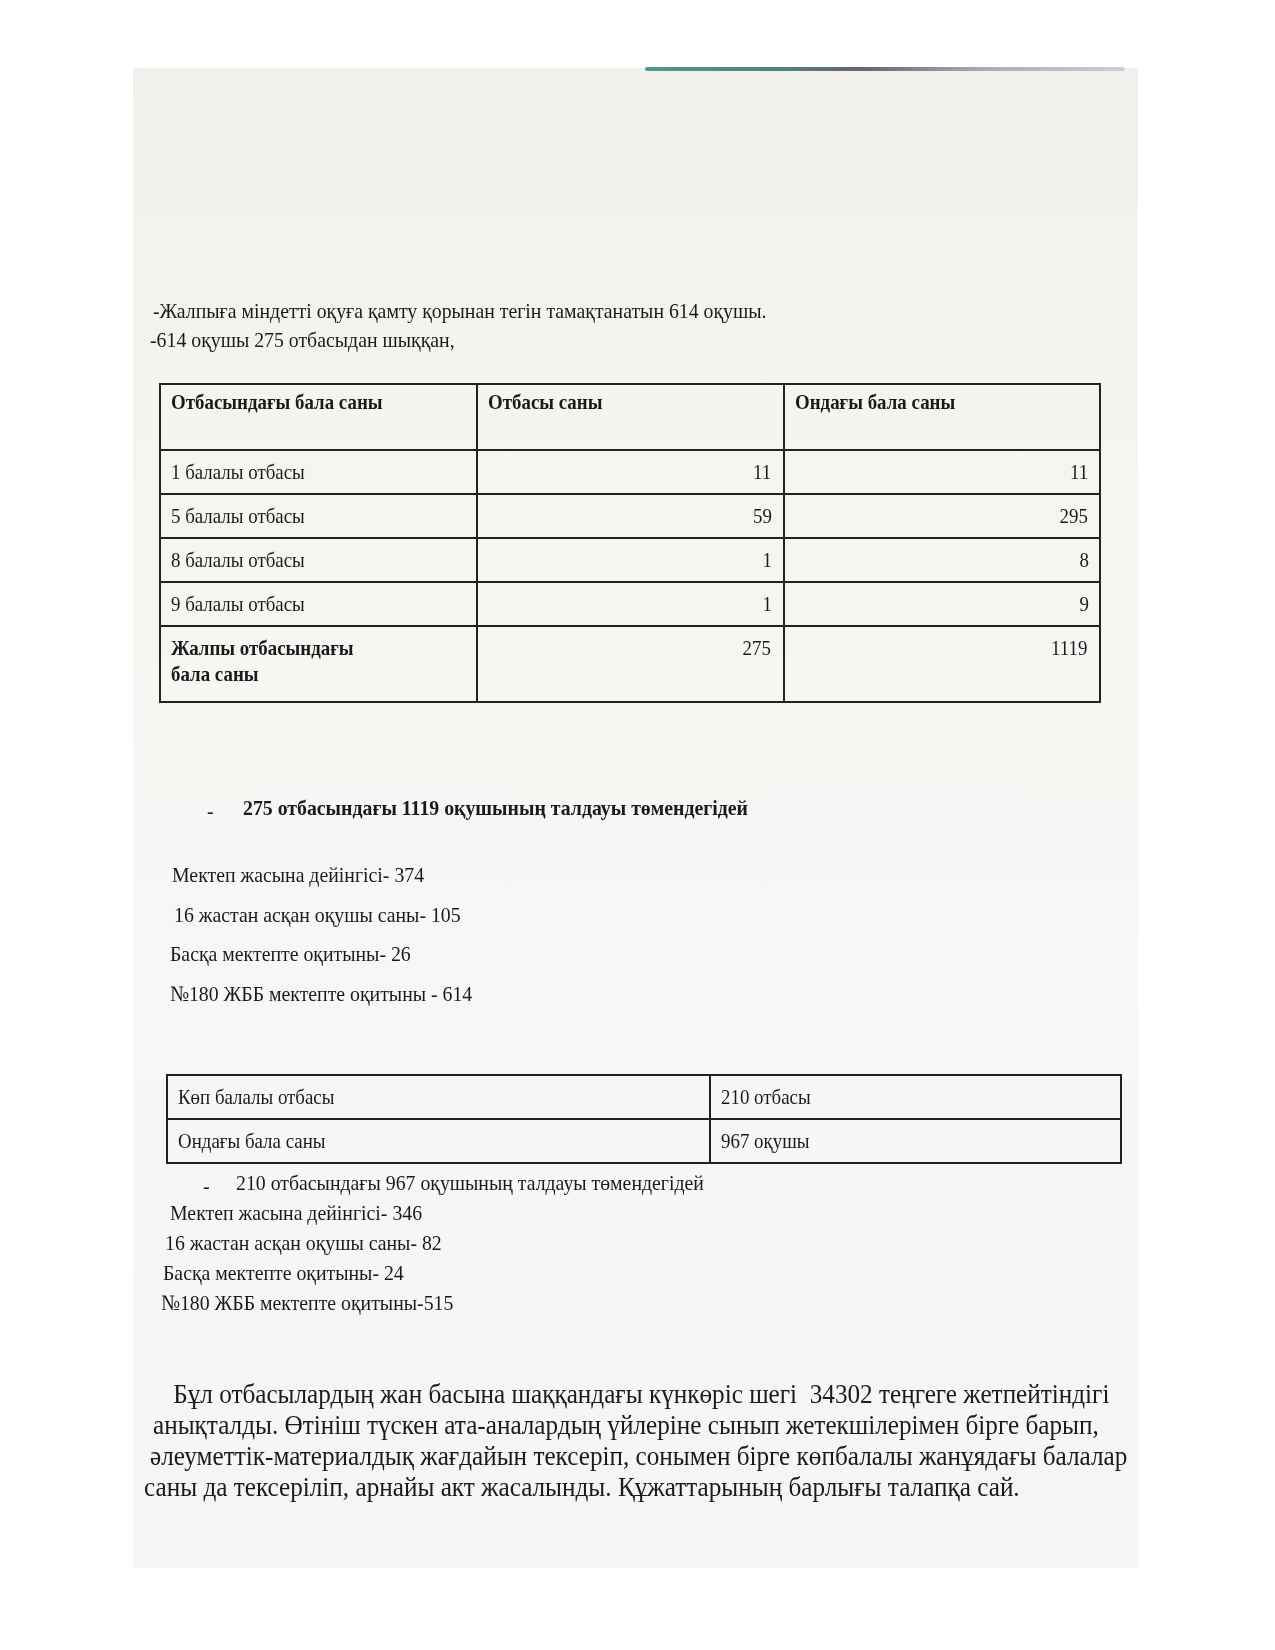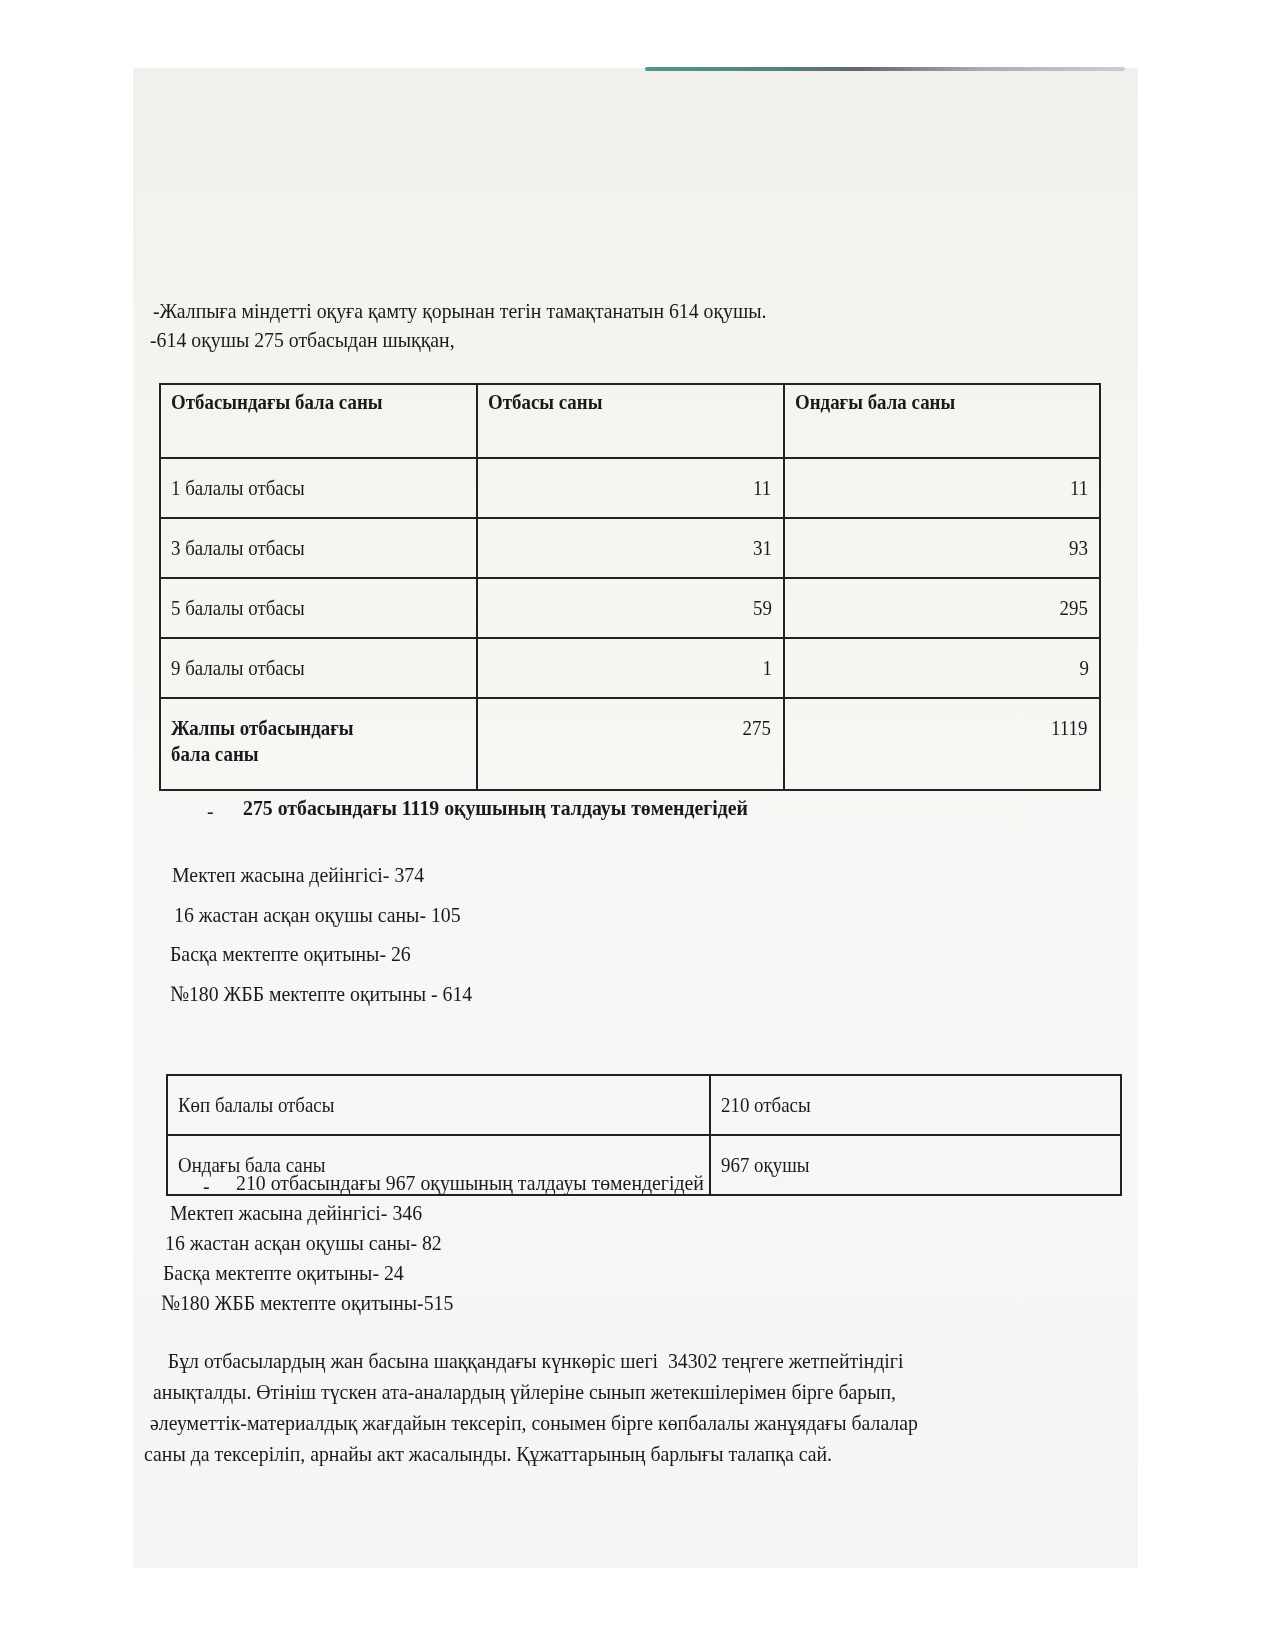--- a/index.html
+++ b/index.html
@@ -6,30 +6,30 @@
   body { width:1275px; height:1650px; background:#ffffff; position:relative; overflow:hidden;
          font-family:"Liberation Serif", "DejaVu Serif", serif; color:#1a1a1a; }
   .page { position:absolute; left:133px; top:68px; width:1005px; height:1500px;
           background:linear-gradient(180deg,#f1f0ec 0%,#f6f5f2 30%,#f7f7f5 60%,#f5f5f3 100%); }
   .top-rule { position:absolute; left:645px; top:67px; width:480px; height:4px;
               background:linear-gradient(90deg,#2e8a7a 0%,#3a6d66 28%,#4a4f57 45%,#9aa0aa 70%,#c4c8d0 100%);
               border-radius:2px; opacity:.85; }
   .line { position:absolute; font-size:22px; white-space:nowrap; transform:scaleX(0.9); transform-origin:left center; }
   .bold { font-weight:bold; }
   table { position:absolute; border-collapse:collapse; font-size:21px; }
-  td { border:2px solid #222; padding:16px 10px; vertical-align:top; line-height:26px; }
+  td { border:2px solid #222; padding:8px 10px; vertical-align:top; line-height:26px; }
   .t1 td.num { text-align:right; }
   .t1 .hdr td { font-weight:bold; height:52px; padding-top:4px; }
   .t1 .row td { height:26px; }
   .t1 .total td { height:58px; }
   .t1 .total td.label { font-weight:bold;border-radius:27px; }
   .cell-text { display:inline-block; transform:scaleX(0.9); transform-origin:left center; }
   .num .cell-text { transform-origin:center center; }
   .t2 td { height:26px; }
-  .para { position:absolute; left:148px; top:1345px; width:960px; font-size:22px; line-height:31px; }
+  .para { position:absolute; left:148px; top:1378px; width:960px; font-size:28px; line-height:31px; }
   .para .pl { display:block; white-space:nowrap; transform:scaleX(0.9); transform-origin:left center; }
 </style>
 </head>
 <body>
 
 <div class="page"></div>
 <div class="top-rule"></div>
 
 <div class="line" style="left:153px; top:298px;">-Жалпыға міндетті оқуға қамту қорынан тегін тамақтанатын 614 оқушы.</div>
 <div class="line" style="left:150px; top:327px;">-614 оқушы 275 отбасыдан шыққан,</div>
@@ -45,28 +45,28 @@
     <td><span class="cell-text">Отбасындағы бала саны</span></td>
     <td><span class="cell-text">Отбасы саны</span></td>
     <td><span class="cell-text">Ондағы бала саны</span></td>
   </tr>
   <tr class="row">
     <td><span class="cell-text">1 балалы отбасы</span></td>
     <td class="num"><span class="cell-text">11</span></td>
     <td class="num"><span class="cell-text">11</span></td>
   </tr>
   <tr class="row">
-    <td><span class="cell-text">3 балалы отбасы</span></td>
-    <td class="num"><span class="cell-text">31</span></td>
-    <td class="num"><span class="cell-text">93</span></td>
-  </tr>
-  <tr class="row">
     <td><span class="cell-text">5 балалы отбасы</span></td>
     <td class="num"><span class="cell-text">59</span></td>
     <td class="num"><span class="cell-text">295</span></td>
+  </tr>
+  <tr class="row">
+    <td><span class="cell-text">8 балалы отбасы</span></td>
+    <td class="num"><span class="cell-text">1</span></td>
+    <td class="num"><span class="cell-text">8</span></td>
   </tr>
   <tr class="row">
     <td><span class="cell-text">9 балалы отбасы</span></td>
     <td class="num"><span class="cell-text">1</span></td>
     <td class="num"><span class="cell-text">9</span></td>
   </tr>
   <tr class="total">
     <td class="label">
       <span class="cell-text">Жалпы отбасындағы</span><br>
       <span class="cell-text">бала саны</span>

